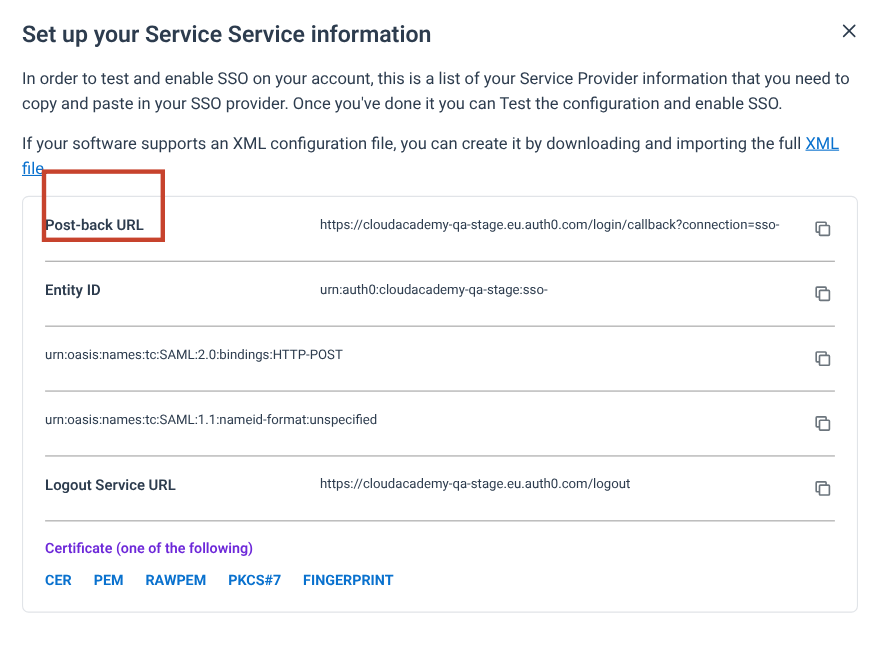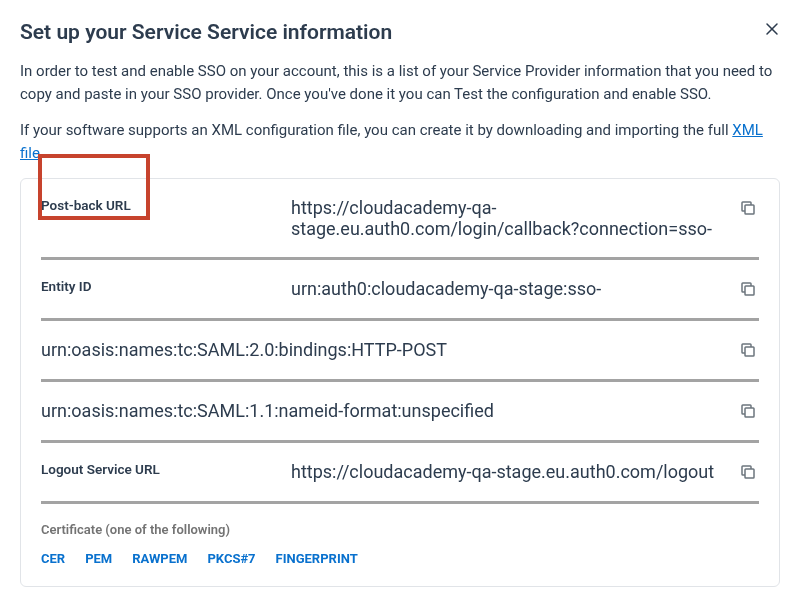--- a/index.html
+++ b/index.html
@@ -56,56 +56,56 @@
     .card {
       border: 1px solid #e1e4e8;
       border-radius: 6px;
       padding: 0 20px 20px 20px;
       margin-top: 8px;
     }
     .row {
       display: flex;
       align-items: flex-start;
       padding: 18px 0;
-      border-bottom: 3px solid #a3a3a3;
+      border-bottom: 1px solid #a3a3a3;
     }
     .row:last-of-type {
       border-bottom: none;
     }
     .row-label {
       width: 250px;
       flex-shrink: 0;
       font-size: 13.5px;
       font-weight: 600;
       color: #2d3c4e;
     }
     .row-value {
       flex: 1;
-      font-size: 18px;
+      font-size: 12px;
       color: #2d3c4e;
       padding-right: 10px;
       word-break: break-word;
     }
     .copy-btn {
       flex-shrink: 0;
       background: none;
       border: none;
       cursor: pointer;
       padding: 2px;
       color: #6c757d;
       display: flex;
       align-items: center;
     }
     .cert-section {
       padding-top: 18px;
     }
     .cert-label {
       font-size: 13px;
       font-weight: 600;
-      color: #737373;
+      color: #6d28d9;
       margin-bottom: 14px;
     }
     .cert-links {
       display: flex;
       gap: 20px;
     }
     .cert-links a {
       font-size: 13px;
       font-weight: 700;
       color: #0971ce;

